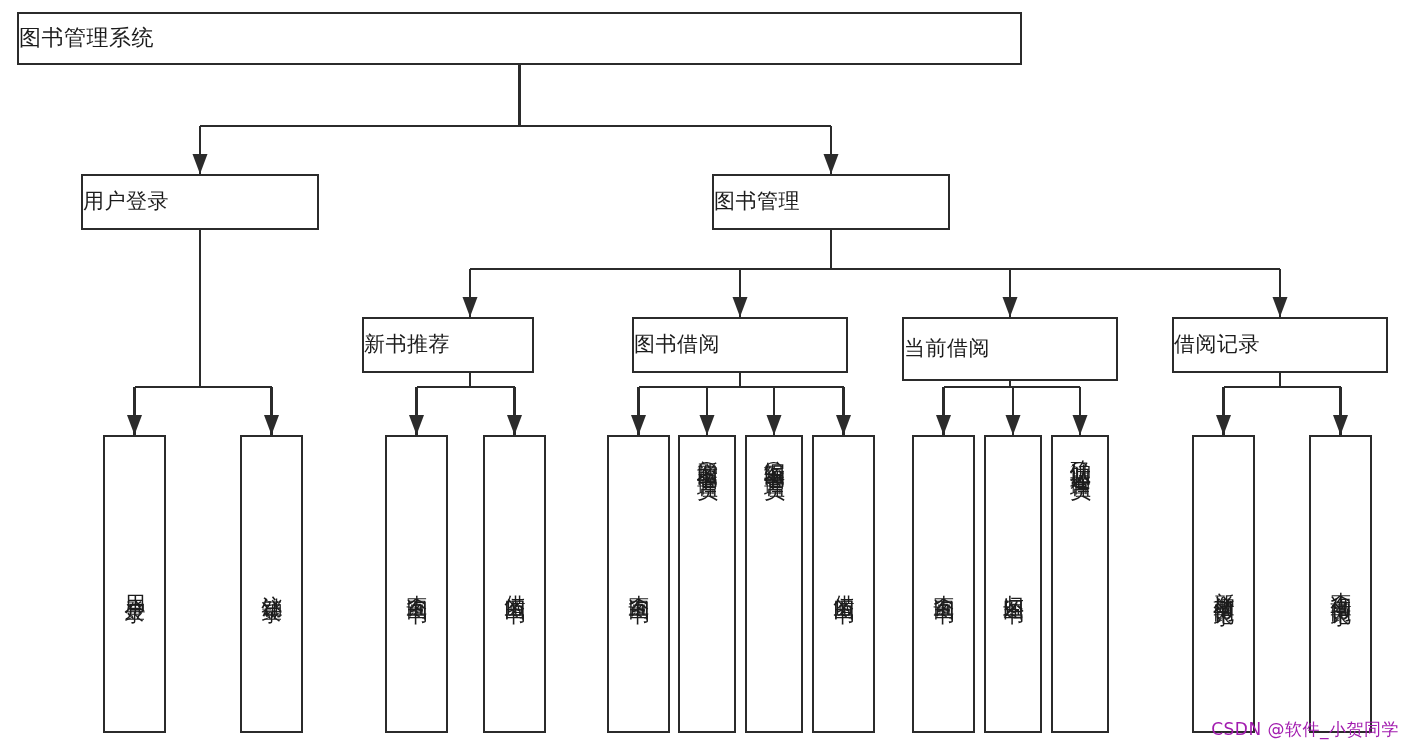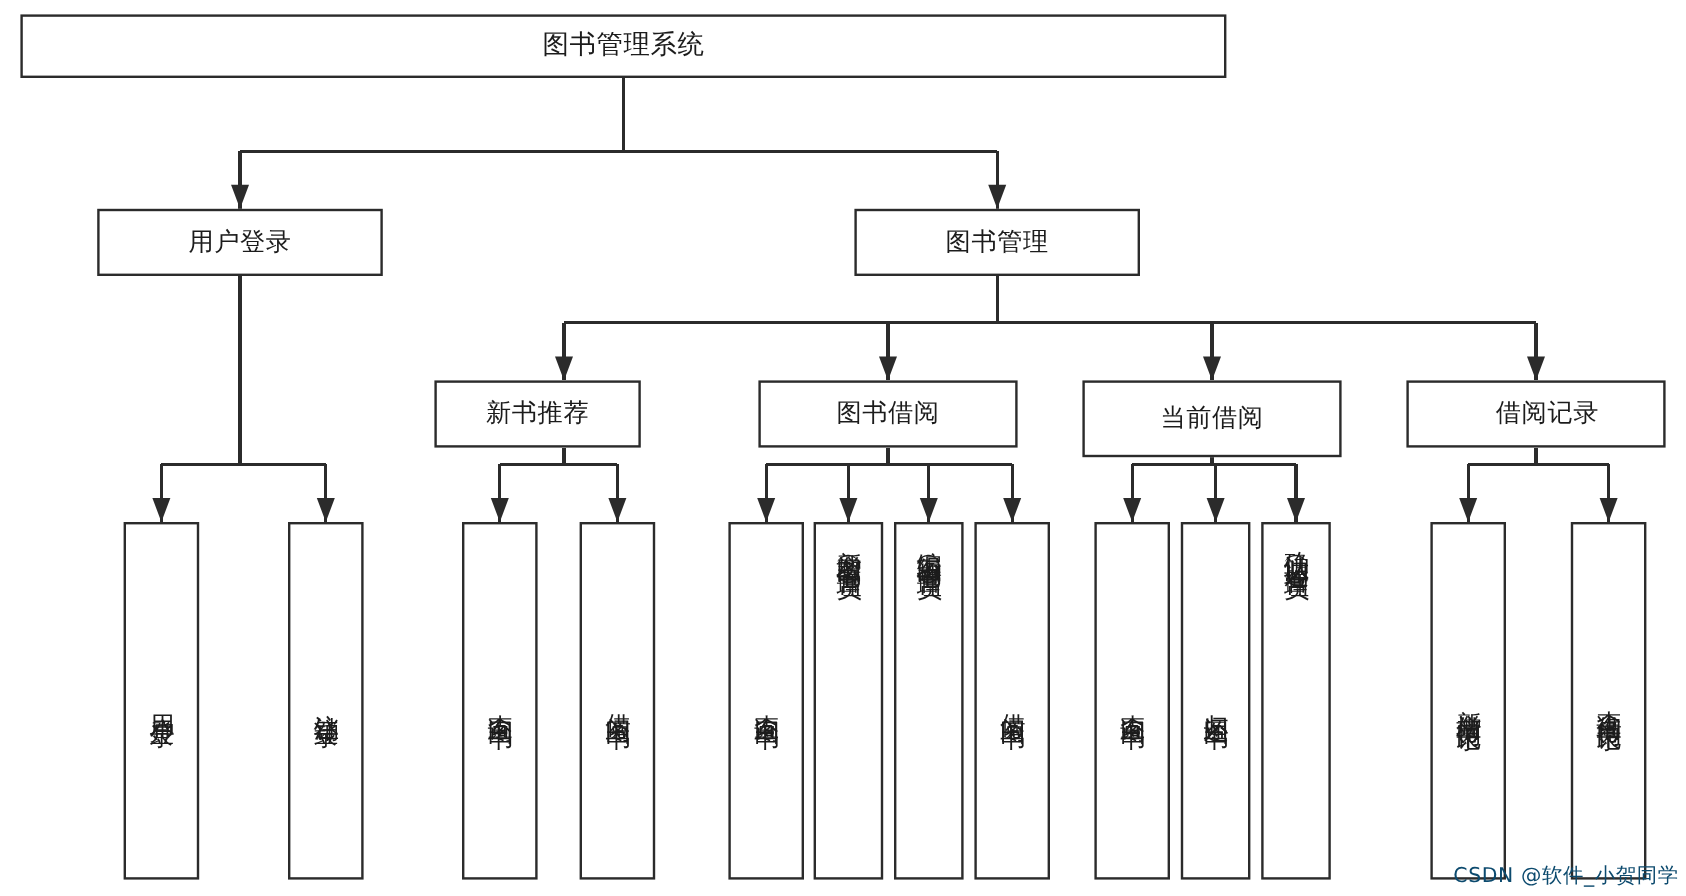--- a/index.html
+++ b/index.html
@@ -26,21 +26,21 @@
     height: 747px;
     pointer-events: none;
   }
   .node {
     position: absolute;
     box-sizing: border-box;
     border: 2.5px solid #2b2b2b;
     background: #ffffff;
     display: flex;
     align-items: center;
-    justify-content: center;
+    justify-content: flex-start;
     color: #1c1c1c;
     z-index: 2;
   }
   .node .label {
     display: block;
     text-align: center;
     line-height: 1.12;
     letter-spacing: 0.5px;
   }
   
@@ -66,21 +66,21 @@
   
   .node.vert.centred {
     align-items: center;
     padding-top: 0;
   }
   #watermark {
     position: absolute;
     right: 6px;
     bottom: 6px;
     font-size: 17px;
-    color: #0c4a6e;
+    color: #a21caf;
     letter-spacing: 0.5px;
     z-index: 5;
     white-space: nowrap;
   }
 </style>
 </head>
 <body>
 
 <div id="canvas">
   <svg id="edges" viewBox="0 0 1405 747">
@@ -149,21 +149,21 @@
       </div>
       <div class="node level2 horiz" style="left: 362px; top: 317px; width: 172px; height: 56px;">
         <span class="label">新书推荐</span>
       </div>
       <div class="node level2 horiz" style="left: 632px; top: 317px; width: 216px; height: 56px;">
         <span class="label">图书借阅</span>
       </div>
       <div class="node level2 horiz" style="left: 902px; top: 317px; width: 216px; height: 64px;">
         <span class="label">当前借阅</span>
       </div>
-      <div class="node level2 horiz" style="left: 1172px; top: 317px; width: 216px; height: 56px; padding-left: 19px;">
+      <div class="node level2 horiz" style="left: 1172px; top: 317px; width: 216px; height: 56px;">
         <span class="label">借阅记录</span>
       </div>
       <div class="node leaf vert centred" style="left: 103px; top: 435px; width: 63px; height: 298px;">
         <span class="label">用户登录</span>
       </div>
       <div class="node leaf vert centred" style="left: 240px; top: 435px; width: 63px; height: 298px;">
         <span class="label">注销登录</span>
       </div>
       <div class="node leaf vert centred" style="left: 385px; top: 435px; width: 63px; height: 298px;">
         <span class="label">查询图书</span>

